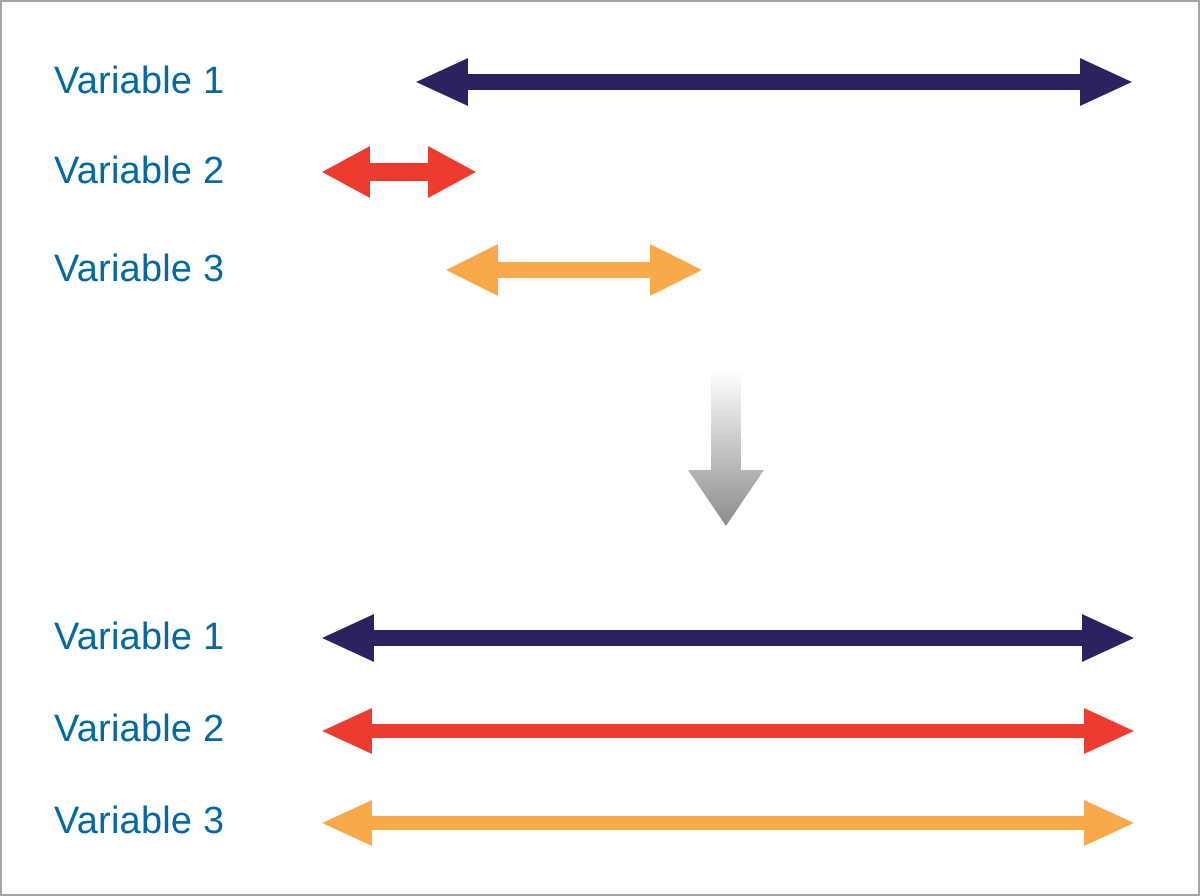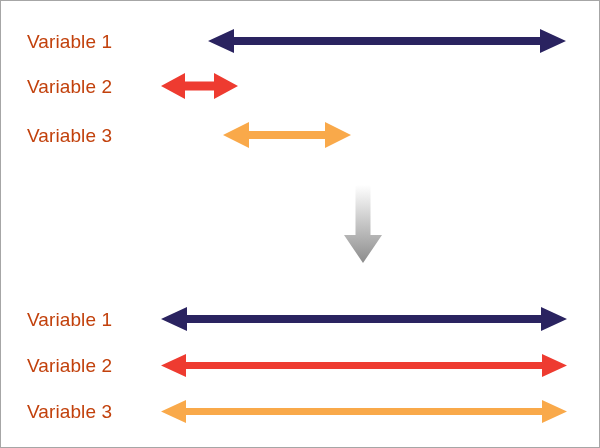--- a/index.html
+++ b/index.html
@@ -18,21 +18,21 @@
     box-sizing: border-box;
     background: #ffffff;
     border: 1px solid #a6a6a6;
     overflow: hidden;
   }
   .label {
     position: absolute;
     font-family: "Liberation Sans", sans-serif;
     font-size: 19px;
     font-weight: 400;
-    color: #c2410c;
+    color: #0369a1;
     letter-spacing: 0.1px;
     white-space: nowrap;
     line-height: 1;
     transform: translateY(-50%);
     -webkit-font-smoothing: antialiased;
   }
   .arrow-svg {
     position: absolute;
     display: block;
     overflow: visible;

